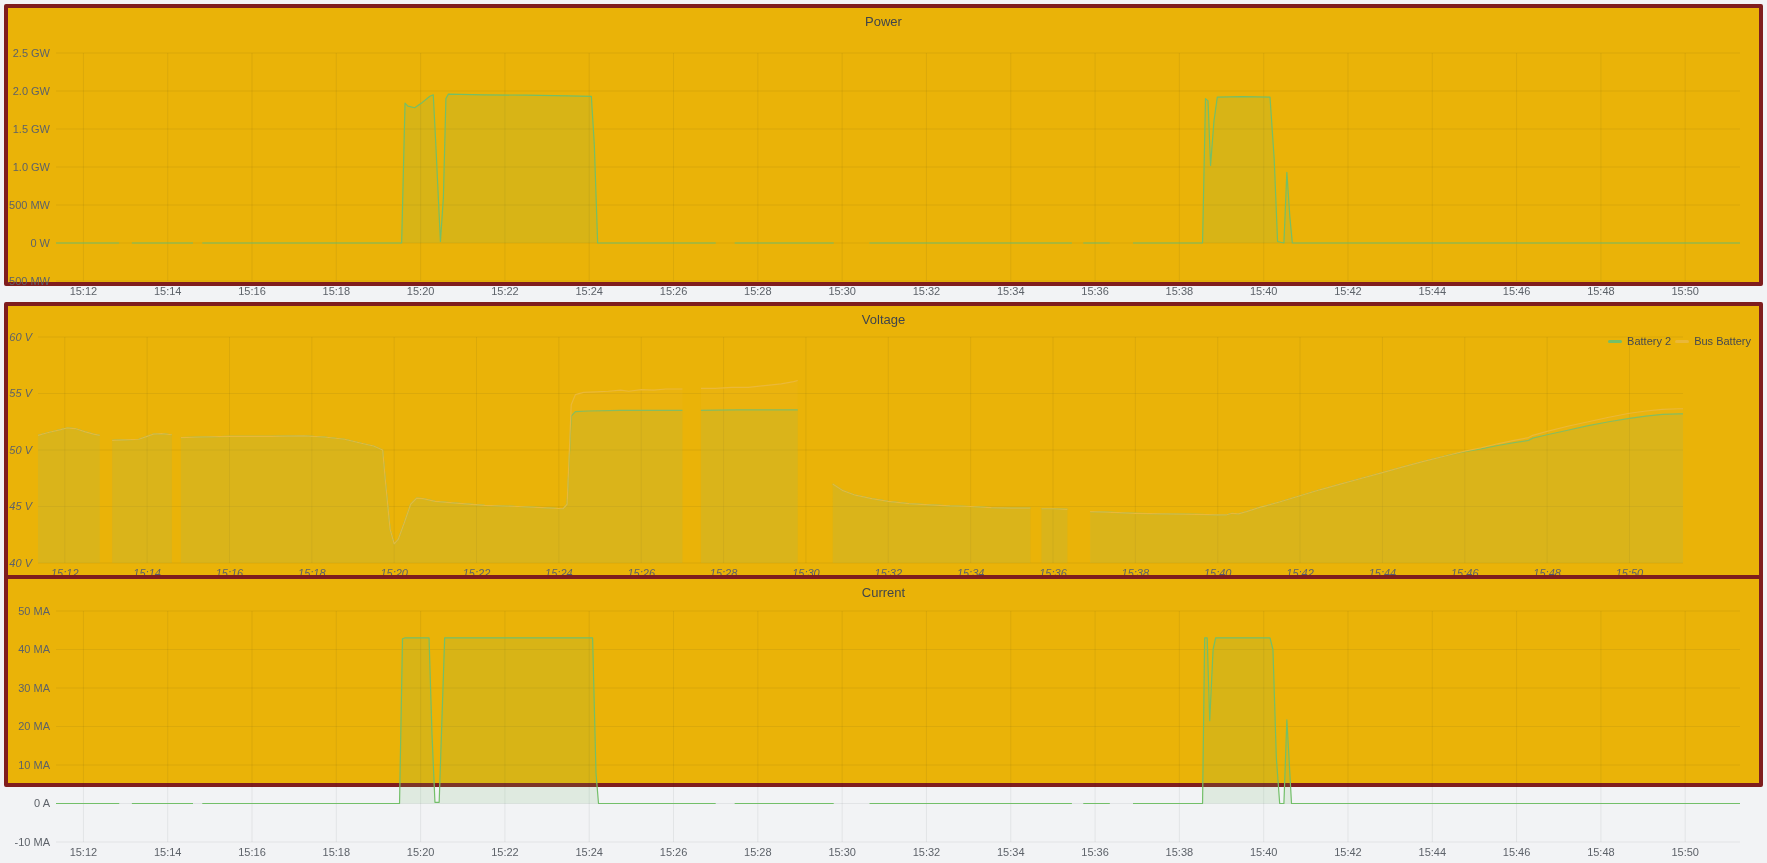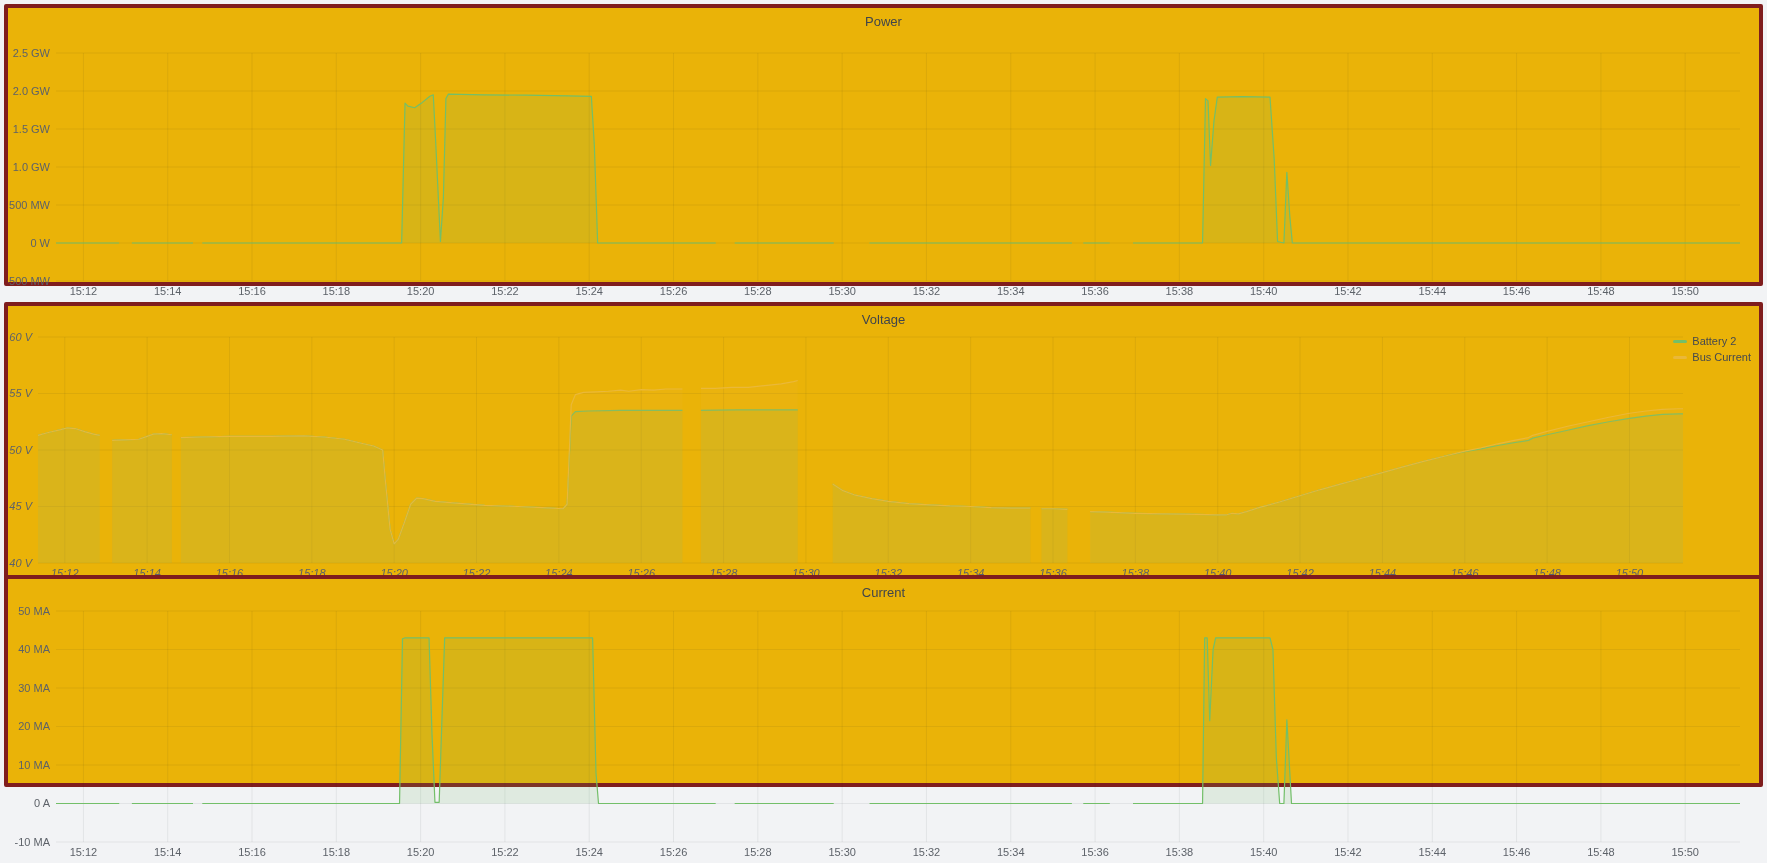--- a/index.html
+++ b/index.html
@@ -28,21 +28,21 @@
   }
   .chart{
     position:absolute;left:0;right:0;
   }
   .chart-power{top:24px;bottom:2px;margin-top:16px;}
   .chart-voltage{top:24px;bottom:2px;font-style:italic;}
   .chart-current{top:24px;bottom:20px;}
   .chart svg{display:block;}
   .legend{
     position:absolute;top:29px;right:8px;
-    display:flex;flex-direction:column;gap:4px;
+    display:flex;flex-direction:row;gap:4px;
     font-size:11px;color:#45494f;
   }
   .legend-item{
     display:flex;align-items:center;gap:5px;
     cursor:pointer;white-space:nowrap;
   }
   .legend-swatch{
     display:inline-block;width:14px;height:3px;border-radius:1.5px;
     background:#888;
   }
@@ -176,21 +176,21 @@
           <path d="M30.00,105.31L40.29,102.49L52.65,99.66L58.82,97.96L67.06,98.53L77.35,101.92L85.59,104.18L91.76,105.31M104.12,110.39L116.47,109.83L130.88,109.26L139.12,106.44L145.29,104.18L153.53,103.61L163.82,104.74M172.88,107.57L192.65,107.01L221.47,106.44L262.65,106.44L295.59,105.88L316.18,107.01L336.76,109.26L353.24,113.22L365.59,116.04L374.65,120.00L377.12,148.25L382.06,199.10L386.18,213.79L390.29,209.27L396.47,192.32L402.65,174.24L408.82,168.03L415.00,168.59L427.35,171.41L447.94,173.11L476.76,175.37L509.71,176.50L534.41,177.63L555.00,178.76L559.12,174.24L563.24,74.80L567.35,64.63L575.59,62.37L587.94,61.81L600.29,61.24L612.65,60.11L620.88,61.24L633.24,59.54L645.59,60.11L657.94,58.98L674.41,58.98M692.94,58.41L707.35,58.41L723.82,57.29L740.29,57.29L756.76,55.59L773.24,53.89L785.59,51.64L789.71,50.51M824.71,153.90L835.00,160.68L847.35,165.20L863.82,168.59L880.29,171.41L900.88,173.68L921.47,174.81L942.06,175.94L962.65,176.50L983.24,177.63L1003.82,178.19L1022.35,178.19M1033.47,178.76L1045.00,178.76L1059.41,179.32M1082.06,181.59L1098.53,182.15L1127.35,183.28L1156.18,183.84L1189.12,184.41L1209.71,184.97L1217.94,184.97L1224.12,183.28L1230.29,183.84L1238.53,181.59L1250.88,177.63L1271.47,171.98L1292.06,165.76L1312.65,159.55L1333.24,153.90L1353.82,148.25L1374.41,142.60L1395.00,136.95L1415.59,131.30L1436.18,126.21L1456.76,121.13L1473.24,117.74L1489.71,113.79L1506.18,110.39L1520.59,107.57L1524.71,105.31L1539.12,101.36L1559.71,96.27L1580.29,91.75L1600.88,87.23L1621.47,83.28L1637.94,81.01L1654.41,79.32L1670.88,78.76L1675.00,78.76" fill="none" stroke="#eab839" stroke-width="1.2" stroke-linejoin="round"></path>
         </svg>
       </div>
     <div class="legend">
       <div class="legend-item">
         <span class="legend-swatch" style="background: rgb(115, 191, 105);"></span>
         <span>Battery 2</span>
       </div>
       <div class="legend-item">
         <span class="legend-swatch" style="background: rgb(234, 184, 57);"></span>
-        <span>Bus Current</span>
+        <span>Bus Battery</span>
       </div>
     </div>
   </section>
 
   <section class="panel panel-current">
     <div class="panel-title">Current</div>
     <div class="chart chart-current">
         <svg width="1757" height="256" viewBox="0 0 1757 256">
           <line x1="48" x2="1732" y1="8" y2="8" stroke="rgba(33,41,48,0.07)" stroke-width="1"></line>
           <line x1="48" x2="1732" y1="46.5" y2="46.5" stroke="rgba(33,41,48,0.07)" stroke-width="1"></line>

